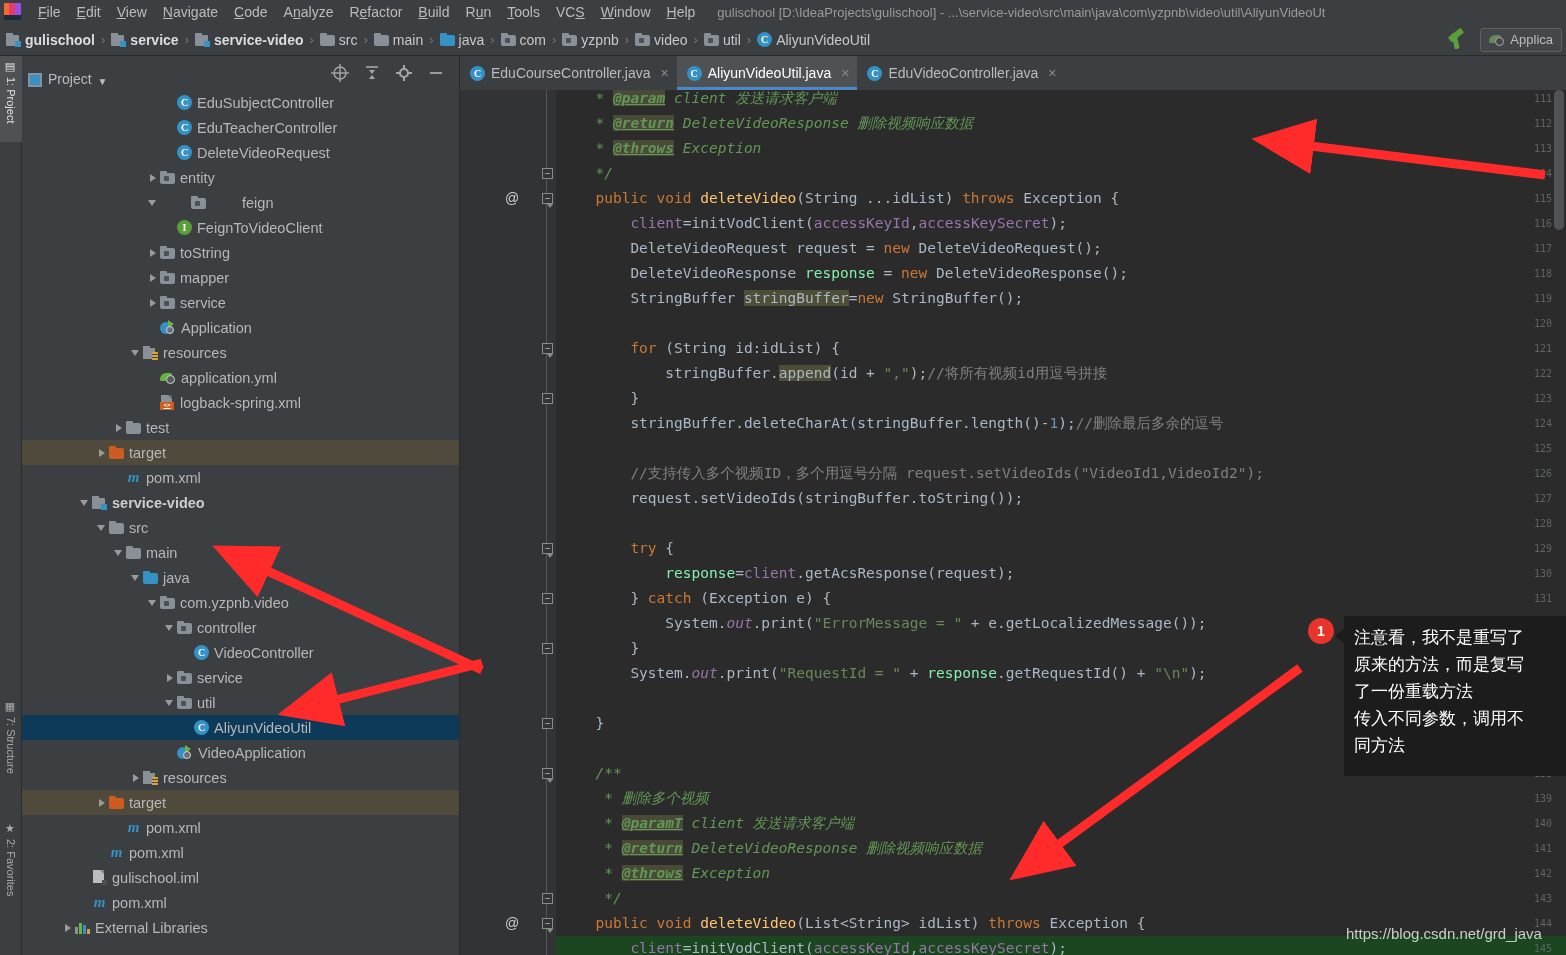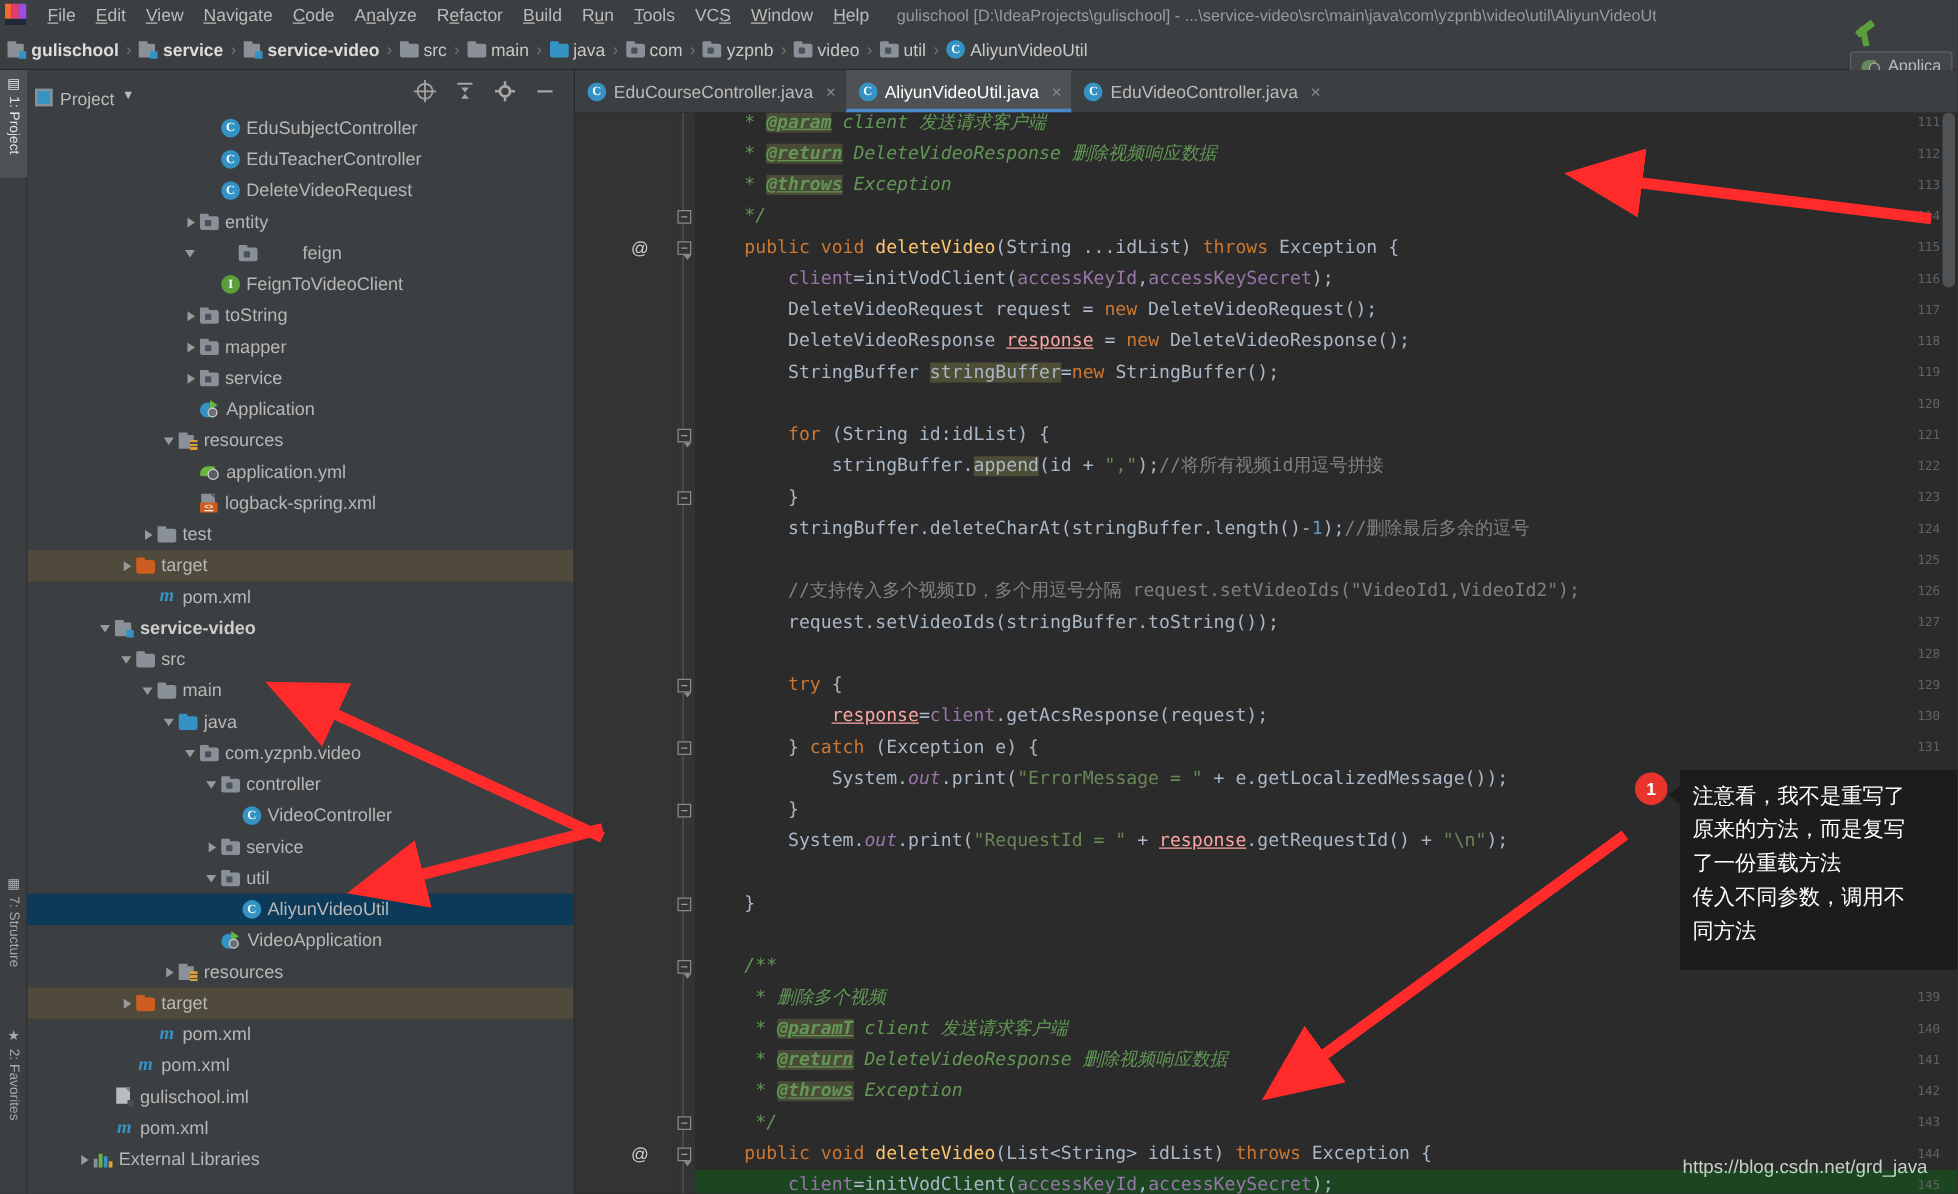--- a/index.html
+++ b/index.html
@@ -102,21 +102,21 @@
      border-left:4px solid transparent; border-top:4px solid #7d8288; }
   .ic-iml .sq { position:absolute; right:0px; bottom:0px; width:5px; height:5px; background:#4a4f55; }
   .ic-lib { width:15px; height:13px; }
   .ic-lib b { position:absolute; bottom:0; width:3px; display:block; }
   .ic-lib .b1 { left:0px; height:7px; background:#8a9097; }
   .ic-lib .b2 { left:4px; height:11px; background:#67b441; }
   .ic-lib .b3 { left:8px; height:9px; background:#3592c4; }
   .ic-lib .b4 { left:12px; height:5px; background:#d8a13a; }
 
   
-  .nav-right { margin-left: auto; display: flex; align-items: flex-start; padding-right: 4px; flex-direction: column; }
+  .nav-right { margin-left: auto; display: flex; align-items: center; padding-right: 4px; }
   .hammer { width: 26px; height: 26px; position: relative; margin-right: 10px; }
   .hammer .head { position:absolute; left:4px; top:5px; width:16px; height:6px; background:#5a9f3a;
      transform: rotate(-38deg); border-radius:1px; }
   .hammer .hdl { position:absolute; left:9px; top:6px; width:5px; height:16px; background:#5a9f3a;
      transform: rotate(-12deg); border-radius:1px; }
   .runconfig {
     display:flex; align-items:center; height: 24px; padding: 0 8px;
     border:1px solid #5e6164; border-radius:3px; background:#43474a; color:#bbbbbb;
     font-size: 13px; white-space: nowrap; overflow: hidden; max-width: 120px;
   }
@@ -138,21 +138,21 @@
 
   
   .project-panel {
     position:absolute; left:22px; top:56px; width:438px; height:899px;
     background:#3c3f41; border-right:1px solid #2b2b2b; overflow:hidden;
   }
   .panel-header {
     height:34px; display:flex; align-items:center; padding:0 6px; color:#bbbbbb;
     font-size:14px;
   }
-  .panel-title { display:flex; align-items:flex-start;margin-top:11px; }
+  .panel-title { display:flex; align-items:flex-end;margin-top:11px; }
   .panel-title .sqic { width:14px;height:14px;border:2px solid #8a9097; background:#3592c4; margin-right:6px;}
   .panel-title .cv { margin-left:6px; color:#bbbbbb; font-size:10px; }
   .panel-tools { margin-left:auto; display:flex; align-items:center; gap:14px; padding-right:8px; }
   .tbtn { color:#a6a6a6; width:18px; height:18px; position:relative; }
   .tree { position:absolute; left:0; top:34px; right:0; bottom:0; overflow:hidden; }
   .row {
     height:25px; display:flex; align-items:center; font-size:14.5px;
     color:#b7b7b7; white-space:nowrap; position:relative;
   }
   .row.sel { background:#0d3a58; }
@@ -210,21 +210,21 @@
 
   
   .kw  { color:#cc7832; }
   .str { color:#6a8759; }
   .num { color:#6897bb; }
   .cmt { color:#808080; }
   .doc { color:#629755; font-style:italic; }
   .tag { color:#629755; font-weight:bold; font-style:italic; text-decoration:underline;
          background:#4a4a38; }
   .fld { color:#9876aa; }
-  .fldu{ color:#fca5a5; text-decoration:underline; }
+  .fldu{ color:#86efac; }
   .stat{ color:#9876aa; font-style:italic; }
   .mth { color:#ffc66d; }
   .pln { color:#a9b7c6; }
   .hlb { background:#4e4e36; }
   .greenrow { background:#1b4620; }
 
   
   .ann-svg { position:absolute; left:0; top:0; width:1566px; height:955px; pointer-events:none; }
 
   .callout {

